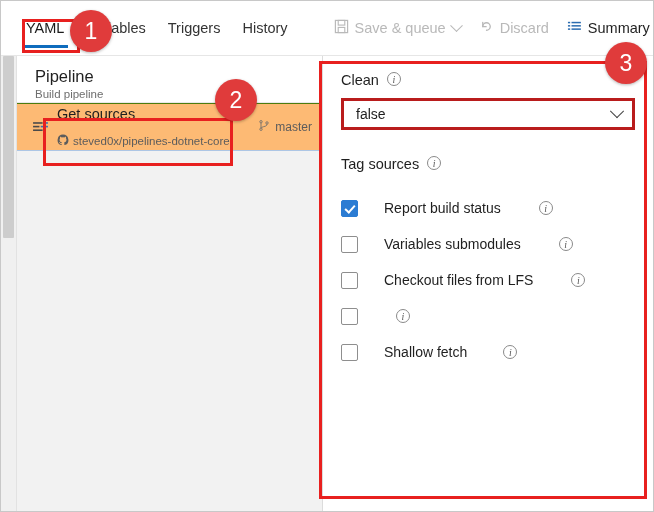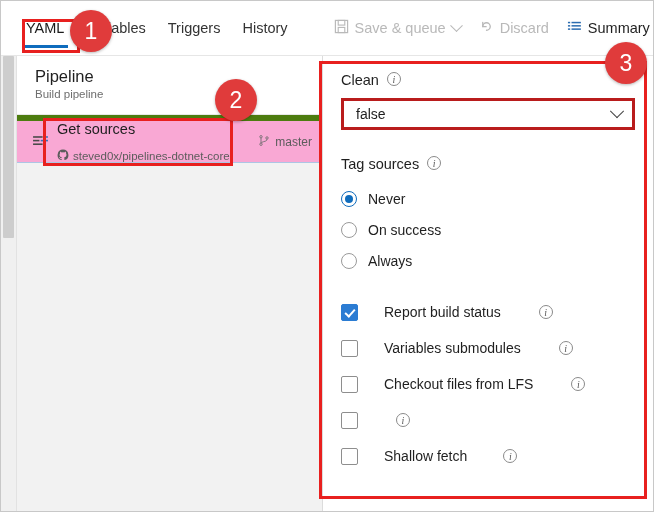--- a/index.html
+++ b/index.html
@@ -78,29 +78,29 @@
 
   .left{
     width:305px;flex:0 0 305px;
     background:#f2f2f2;
     display:flex;flex-direction:column;
     border-right:1px solid #dcdcdc;
     min-height:0;
   }
   .pipeline-head{
     background:#ffffff;
-    padding:10px 0 14px 18px;
+    padding:10px 0 2px 18px;
     border-bottom:1px solid #e8e8e8;
   }
   .pipeline-title{font-size:16.5px;color:#1f1f1f;line-height:20px;}
   .pipeline-sub{font-size:11.5px;color:#6e6e6e;margin-top:2px;}
 
   .task-row{
-    background:#f9a8d4;
-    border-top:6px solid #4d7c0f;
+    background:#fdba74;
+    border-top:1px solid #4d7c0f;
     border-bottom:1px solid #adc6e5;
     height:48px;
     display:flex;align-items:center;
     padding:0 10px 0 12px;
     box-sizing:border-box;
     cursor:pointer;
     position:relative;
   }
   .task-icon{
     width:22px;flex:0 0 22px;
@@ -352,34 +352,20 @@
         <span class="chev"></span>
       </div>
 
       <div class="gap"></div>
 
       <div class="field-label">
         <span>Tag sources</span>
         <span class="info">i</span>
       </div>
 
-      <div class="radio-group">
-        <div class="radio-row">
-          <span class="radio on"></span>
-          <span class="radio-lbl">Never</span>
-        </div>
-        <div class="radio-row">
-          <span class="radio"></span>
-          <span class="radio-lbl">On success</span>
-        </div>
-        <div class="radio-row">
-          <span class="radio"></span>
-          <span class="radio-lbl">Always</span>
-        </div>
-      </div>
 
       <div class="check-list">
         <div class="check-row">
           <span class="cb on"></span>
           <span class="check-lbl">Report build status</span>
           <span class="info" style="margin-left:12px;">i</span>
         </div>
         <div class="check-row">
           <span class="cb"></span>
           <span class="check-lbl">Variables submodules</span>

